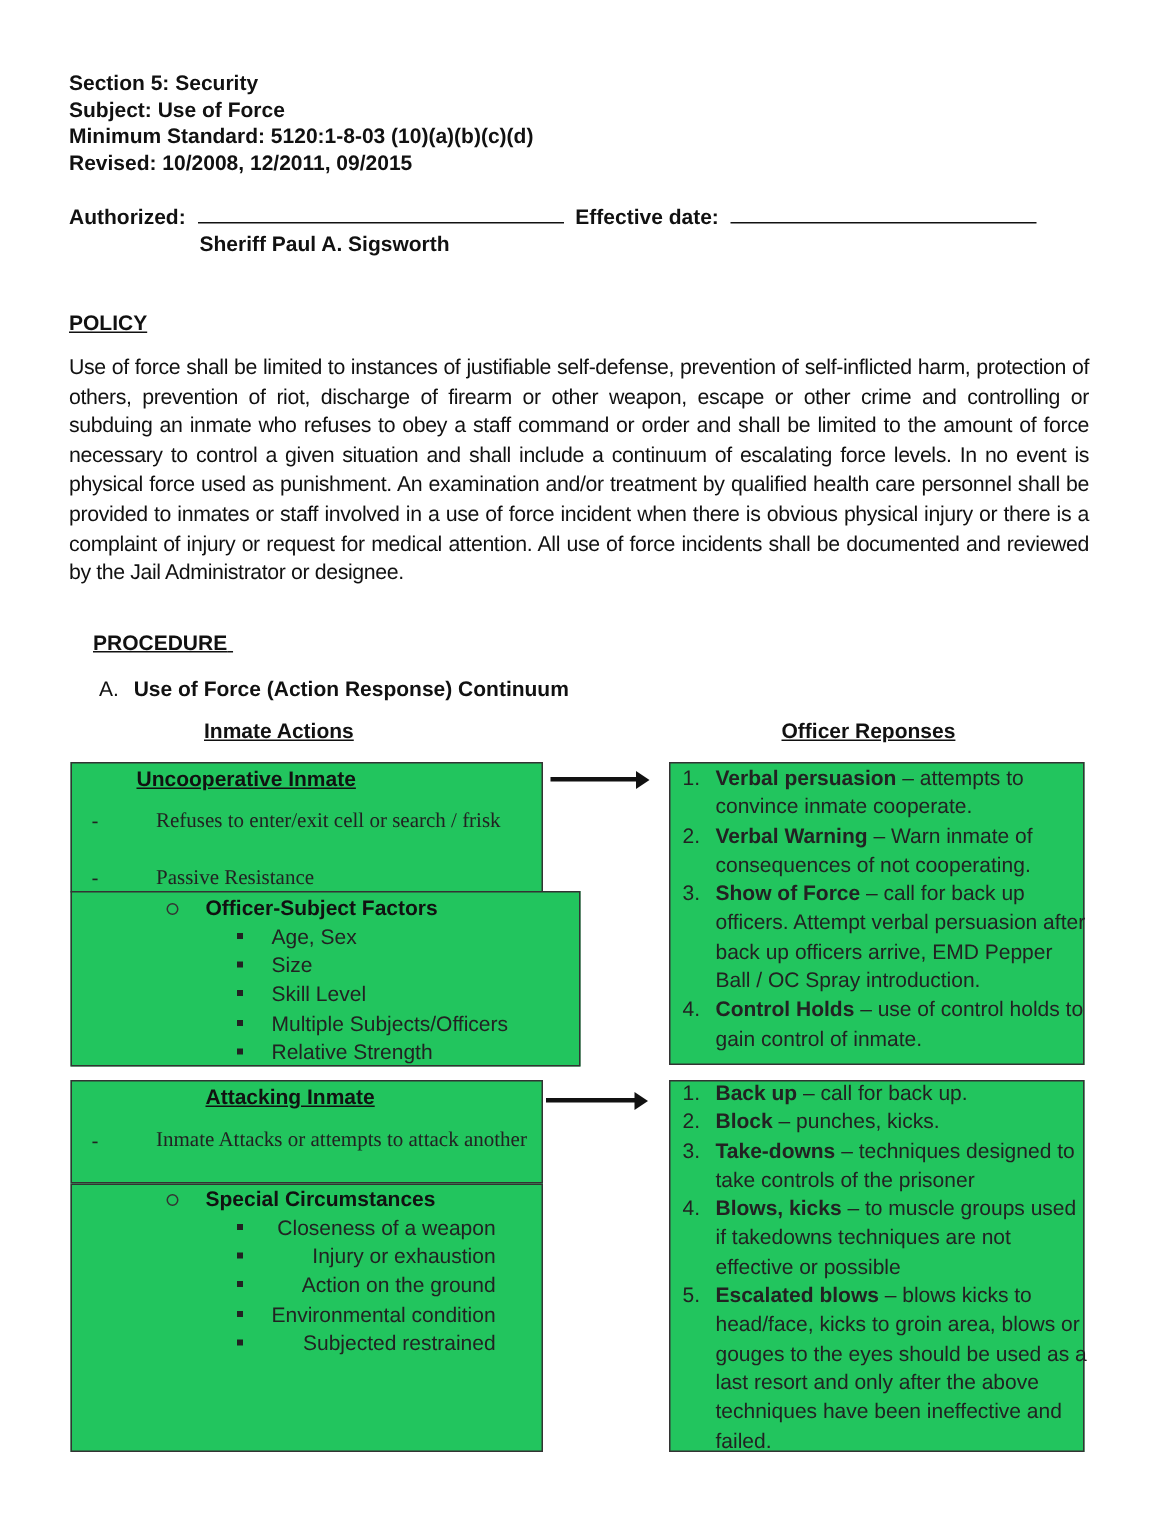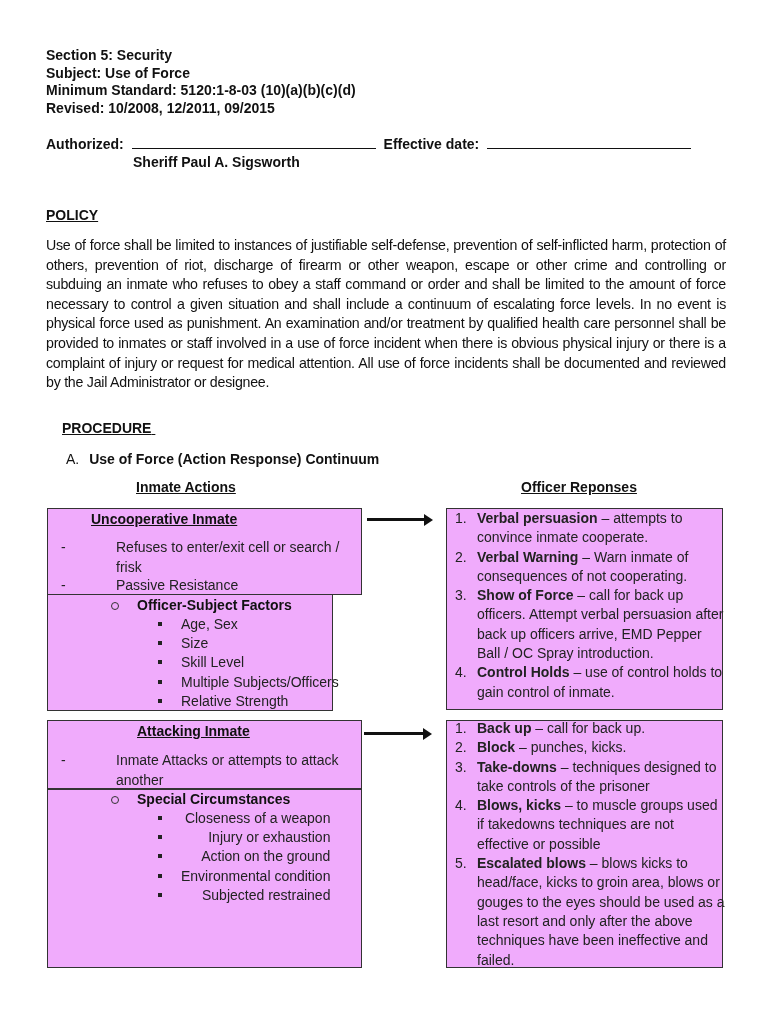--- a/index.html
+++ b/index.html
@@ -6,25 +6,25 @@
   body { width:770px; height:1024px; position:relative; overflow:hidden; color:#111; font-family:"Liberation Sans", sans-serif; }
   .abs { position:absolute; }
   .b { font-weight:bold; }
   .hdr { left:46px; top:47px; font-size:14px; font-weight:bold; line-height:17.5px; }
   .auth { left:46px; top:136px; font-size:14px; font-weight:bold; line-height:17px; white-space:nowrap; }
   .line { display:inline-block; border-bottom:1.5px solid #111; height:12px; vertical-align:baseline; }
   .heading { font-size:14px; font-weight:bold; text-decoration:underline; }
   .policy { left:46px; top:236px; width:680px; font-size:14.2px; line-height:19.6px; text-align:justify; font-family:"Liberation Sans", sans-serif; letter-spacing:-0.25px; }
   .sectA { left:66px; top:451px; font-size:14px; }
   .colhead { font-size:14px; font-weight:bold; text-decoration:underline; }
-  .box { border:1.3px solid #333; box-sizing:border-box; background:#f0abfc;padding-left:10px; }
+  .box { border:1.3px solid #333; box-sizing:border-box; background:#22c55e;padding-left:10px; }
   .boxtitle { font-size:14px; font-weight:bold; text-decoration:underline; }
   .dash-item { position:absolute; font-size:14px; line-height:19.5px; color:#222; }
   .dash-item .dash { position:absolute; left:0; }
-  .dash-item .txt { position:absolute; left:55px; width:250px; }
+  .dash-item .txt { position:absolute; left:43px; width:250px;font-family:Liberation Serif, serif; }
   .sub-head { position:absolute; font-size:14px; font-weight:bold; }
   .sub-head .circ { position:absolute; left:-26px; top:5px; width:6px; height:6px; border:1px solid #333; border-radius:50%; }
   .sq-list { position:absolute; font-size:14px; line-height:19.2px; color:#222; margin:0; padding:0; list-style:none; }
   .sq-list li { position:relative; padding-left:0; white-space:nowrap; }
   .sq-list li::before { content:""; position:absolute; left:-23px; top:7px; width:4px; height:4px; background:#222; }
   .ol { position:absolute; font-size:14px; line-height:19.3px; color:#222; margin:0; padding:0; list-style:none; }
   .ol li { position:relative; padding-left:0; }
   .ol .num { position:absolute; left:-22px; }
   .arrow { position:absolute; height:3px; background:#111; }
   .arrow::after { content:""; position:absolute; right:-8px; top:-4.5px; border-left:9px solid #111; border-top:6px solid transparent; border-bottom:6px solid transparent; }
@@ -62,21 +62,21 @@
   <div class="abs boxtitle" style="left:43px;top:2px;">Uncooperative Inmate</div>
   <div class="dash-item" style="left:13px;top:29px;">
     <span class="dash">-</span>
     <span class="txt">Refuses to enter/exit cell or  search / frisk</span>
   </div>
   <div class="dash-item" style="left:13px;top:67px;">
     <span class="dash">-</span>
     <span class="txt">Passive Resistance</span>
   </div>
 </div>
-<div class="abs box" style="left:47px;top:594px;width:286px;height:117px;">
+<div class="abs box" style="left:47px;top:594px;width:340px;height:117px;">
   <div class="sub-head" style="left:89px;top:2px;">
     <span class="circ"></span>
     <span>Officer-Subject Factors</span>
   </div>
   <ul class="sq-list" style="left:133px;top:20px;">
     <li>Age, Sex</li>
     <li>Size</li>
     <li>Skill Level</li>
     <li>Multiple Subjects/Officers</li>
     <li>Relative Strength</li>

